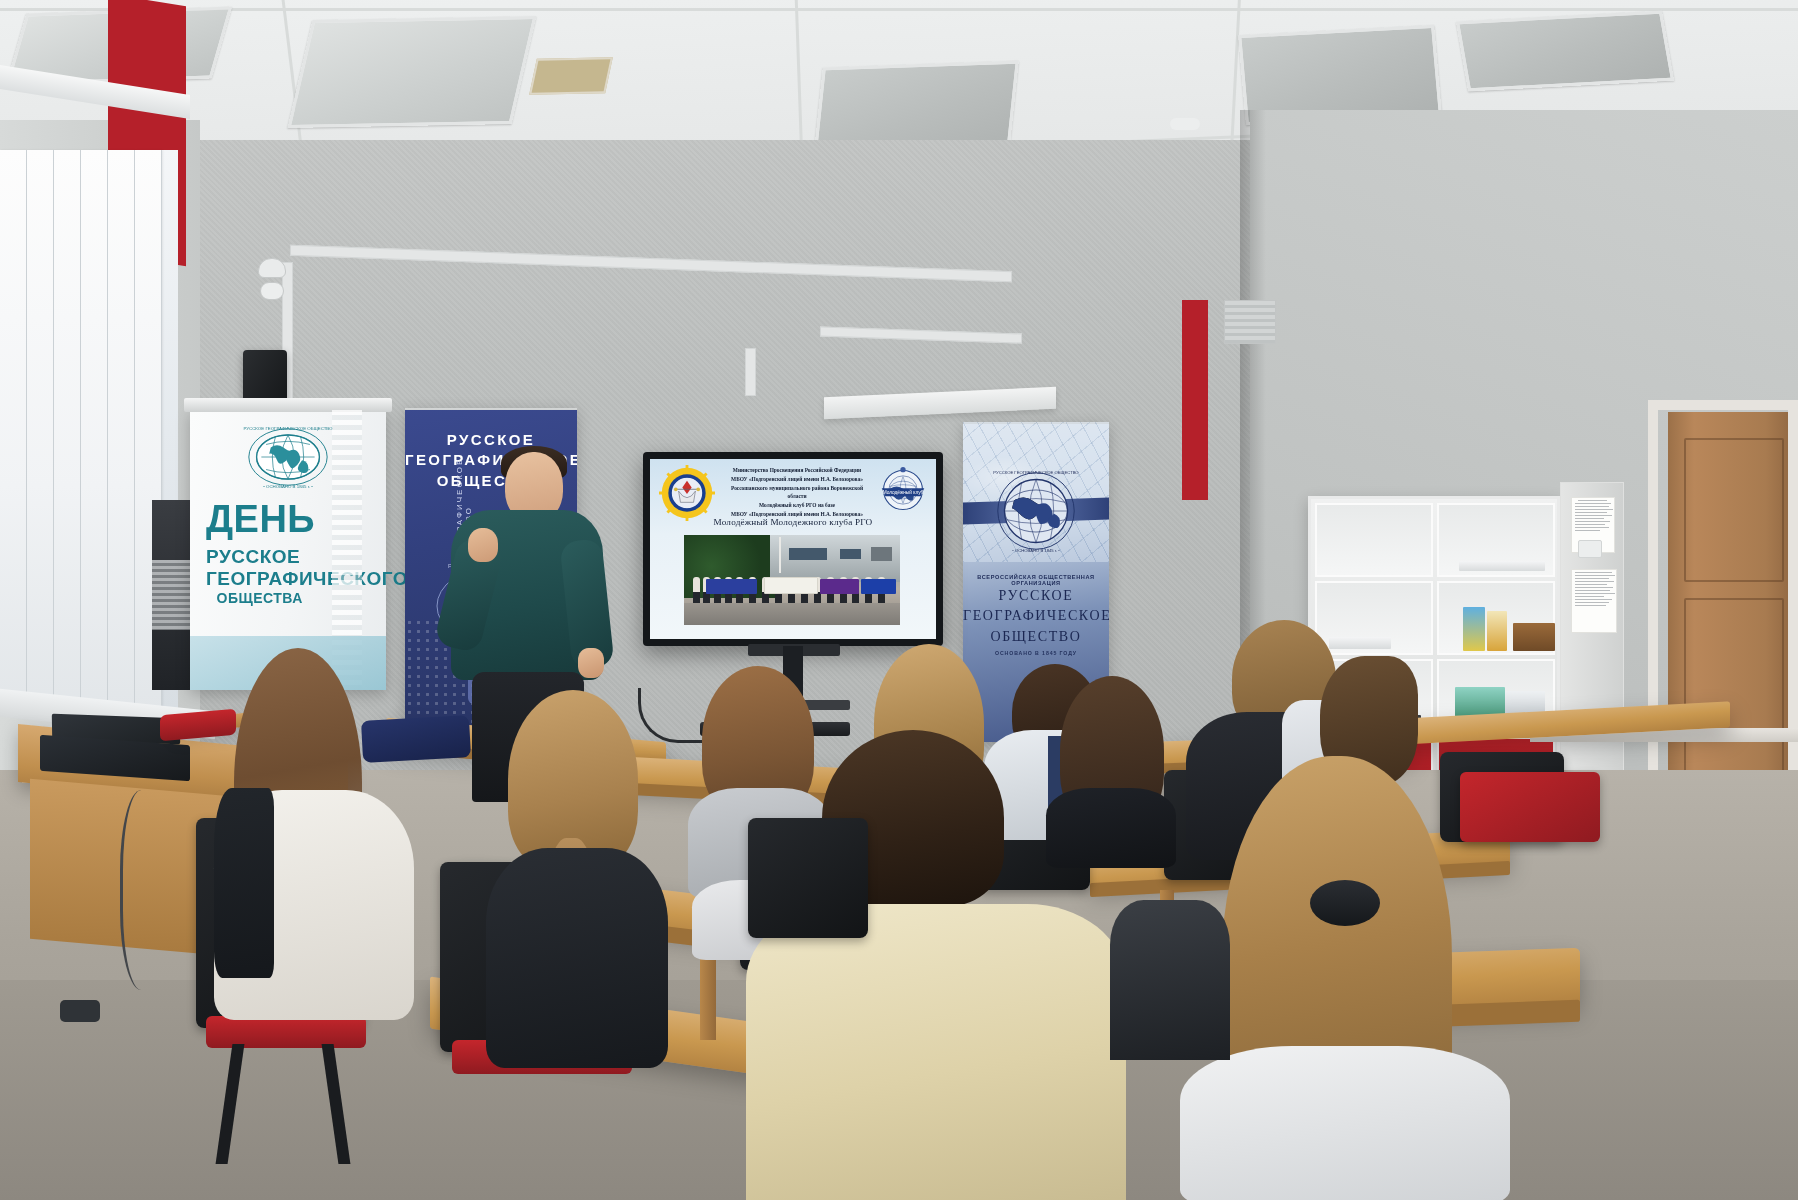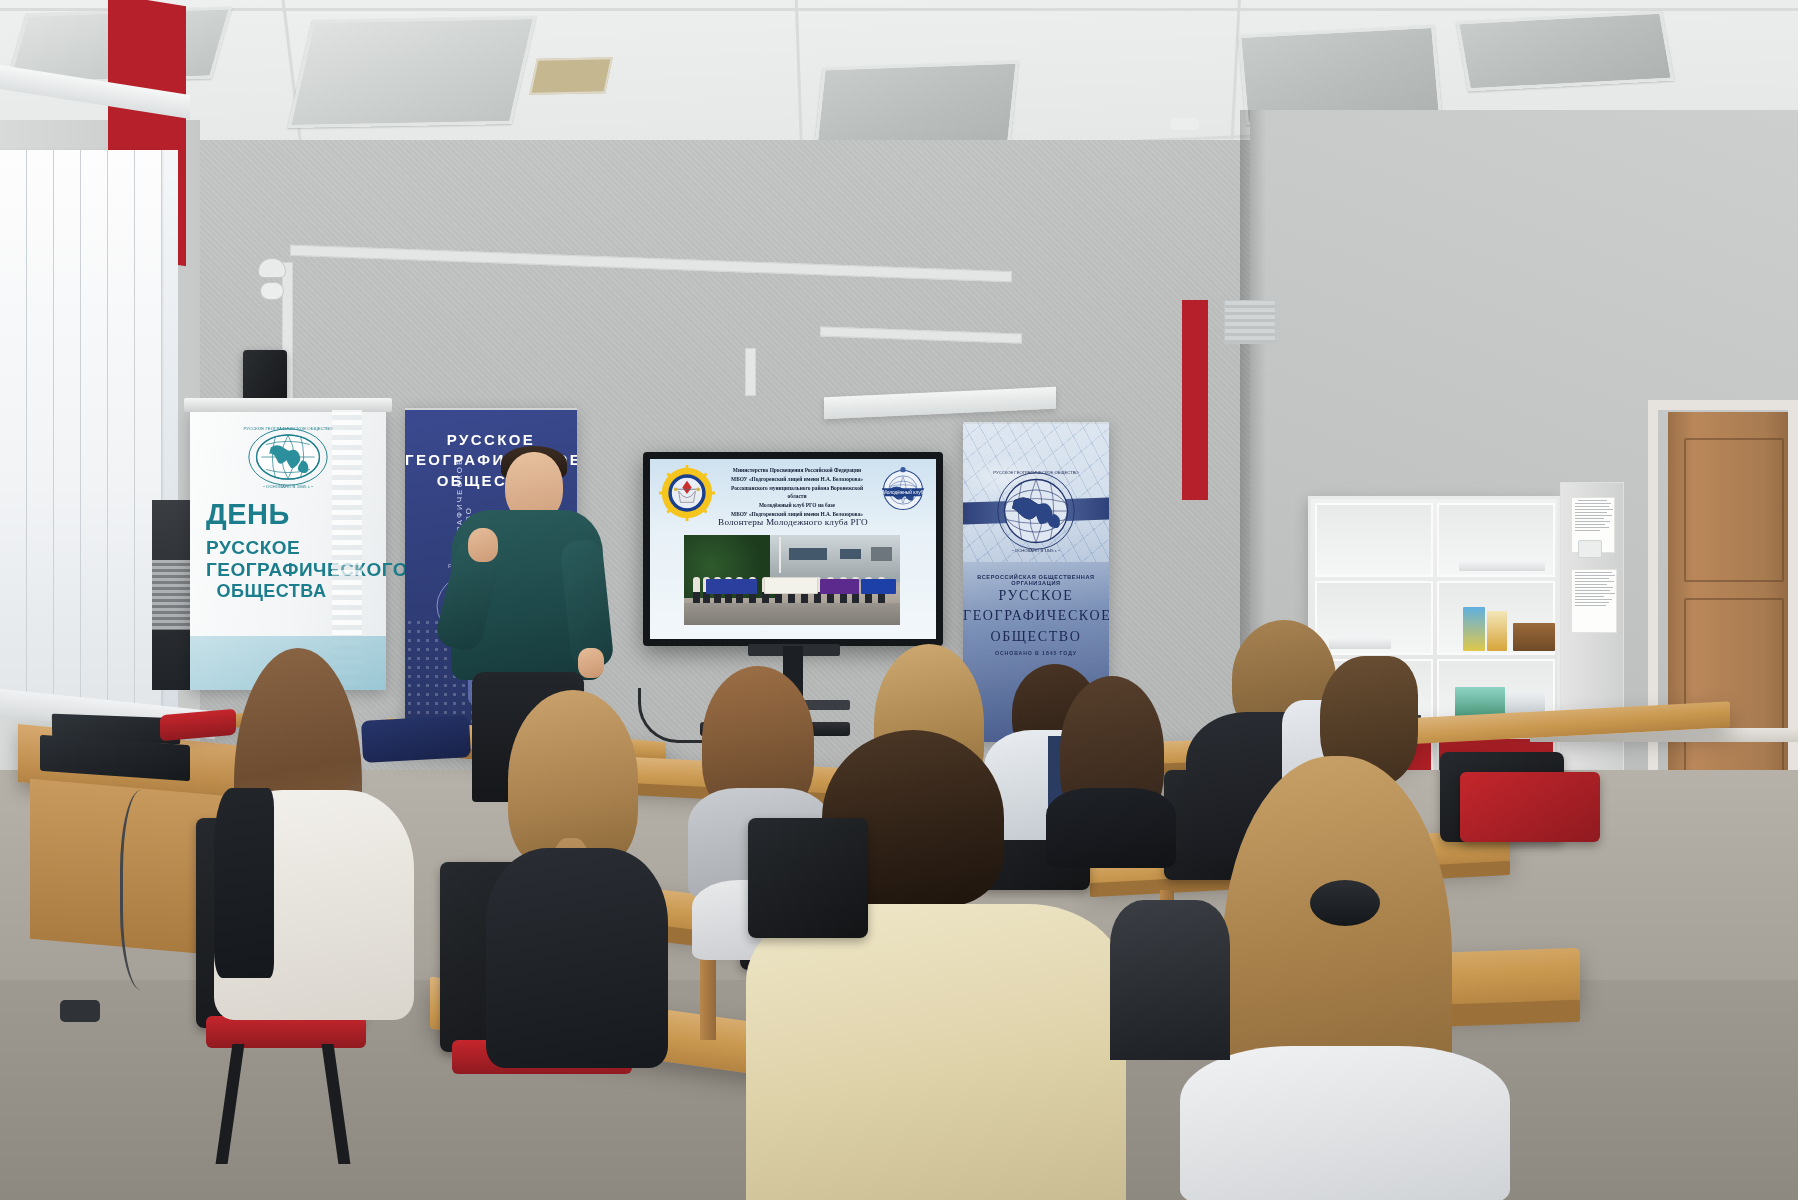--- a/index.html
+++ b/index.html
@@ -47,24 +47,24 @@
   .banner-top{position:absolute;left:-6px;top:-12px;right:-6px;height:14px;
     background:linear-gradient(180deg,#f4f5f5,#cfd2d2);border-radius:2px;}
 
   .banner-white{left:190px;top:410px;width:196px;height:280px;
     background:linear-gradient(100deg,#fbfcfc 0%,#f3f5f6 55%,#e9ecee 100%);
     display:flex;flex-direction:column;align-items:center;padding-top:14px;box-sizing:border-box;}
   .banner-white .sheen{position:absolute;right:24px;top:0;width:30px;height:100%;
     background:repeating-linear-gradient(180deg,rgba(255,255,255,.95) 0 5px,rgba(220,226,228,.5) 5px 10px);opacity:.8;}
   .rgo-emblem{width:94px;height:66px;position:relative;}
   .w-title{color:#1c7e8c;font-weight:700;letter-spacing:.5px;line-height:1;text-align:left;width:100%;padding-left:16px;box-sizing:border-box;}
-  .w-title.l1{font-size:29px;margin-top:10px;}
+  .w-title.l1{font-size:38px;margin-top:10px;}
   .w-title.l2{font-size:19px;margin-top:9px;}
   .w-title.l3{font-size:19px;margin-top:3px;}
-  .w-title.l4{font-size:18px;margin-top:3px;margin-left:21px;}
+  .w-title.l4{font-size:14px;margin-top:3px;margin-left:21px;}
   .banner-white-foot{position:absolute;left:0;bottom:0;width:100%;height:54px;
     background:linear-gradient(160deg,#bfdde6,#8cc0cf);opacity:.85;}
 
   .banner-blue{left:405px;top:408px;width:172px;height:330px;
     background:linear-gradient(170deg,#3b4a8f 0%,#32407e 40%,#283463 100%);
     color:#fff;padding-top:22px;box-sizing:border-box;overflow:hidden;}
   .bb-title{font-size:15px;font-weight:700;letter-spacing:2.4px;text-align:center;line-height:1.35;}
   .bb-side{position:absolute;left:-36px;top:120px;width:190px;transform:rotate(-90deg);
     font-size:8px;letter-spacing:2px;color:#cfd6ef;text-align:center;}
   .bb-emblem{position:absolute;left:50%;top:150px;transform:translateX(-50%);width:130px;height:92px;opacity:.85;}
@@ -376,21 +376,21 @@
         <circle cx="30" cy="26" r="16" fill="none" stroke="#2a4a8c" stroke-width=".6"></circle>
         <ellipse cx="30" cy="26" rx="15" ry="10" fill="none" stroke="#2a4a8c" stroke-width=".5"></ellipse>
         <path d="M15 22 q15 -4 30 0 M15 30 q15 4 30 0 M30 11 q-7 15 0 30 M30 11 q7 15 0 30" stroke="#2a4a8c" stroke-width=".45" fill="none"></path>
         <path d="M16 24 q7 -4 13 0 t7 4 -5 6 -11 0 -6 -6z" fill="#2a4a8c"></path>
         <path d="M38 28 q5 2 4 7 t-6 2 -2 -7z" fill="#2a4a8c"></path>
         <path d="M6 24 h48 l-4 9 h-40z" fill="#1f3f86"></path>
         <text x="30" y="31" font-size="5.4" fill="#fff" text-anchor="middle" font-family="Liberation Sans, sans-serif">Молодёжный клуб</text>
         <circle cx="30" cy="3" r="3" fill="#3b5aa0"></circle>
       </svg>
 
-      <div class="slide-title">Волонтеры Молодежного клуба РГО</div>
+      <div class="slide-title">Молодёжный Молодежного клуба РГО</div>
 
       <div class="slide-photo">
         <div class="sp-trees"></div>
         <div class="sp-bldg">
           <div class="sp-win" style="left:14%;top:28%;width:30%;height:26%;"></div>
           <div class="sp-win" style="left:54%;top:30%;width:16%;height:22%;"></div>
           <div class="sp-win" style="left:78%;top:26%;width:16%;height:30%;background:#6d767c;"></div>
         </div>
         <div style="position:absolute;left:44%;top:2%;width:2px;height:40%;background:#e9e9e6;"></div>
         <div class="sp-ground"></div>

